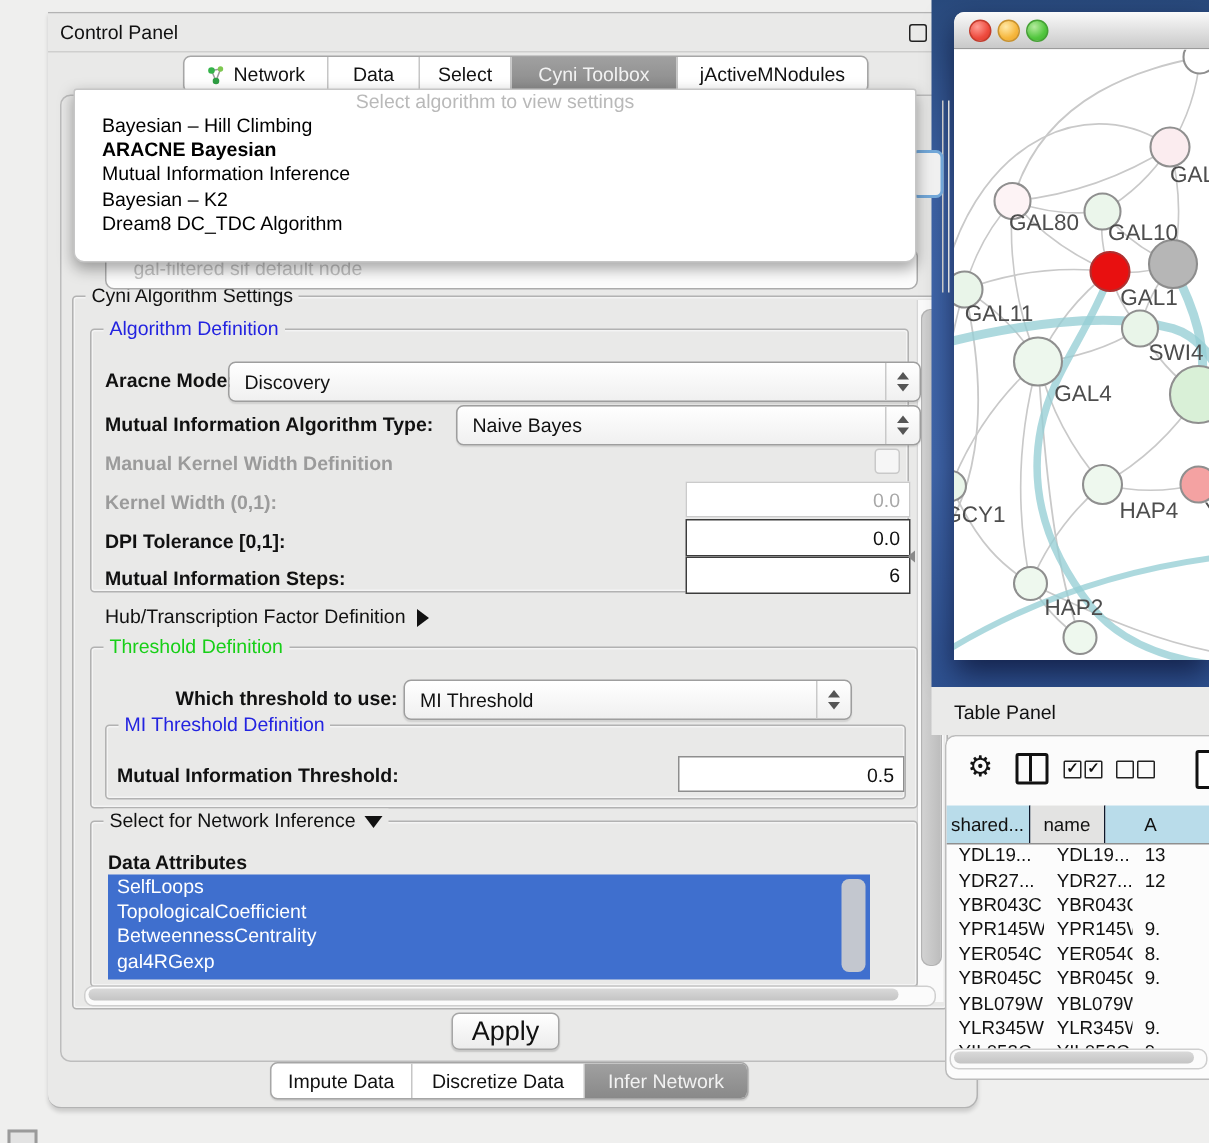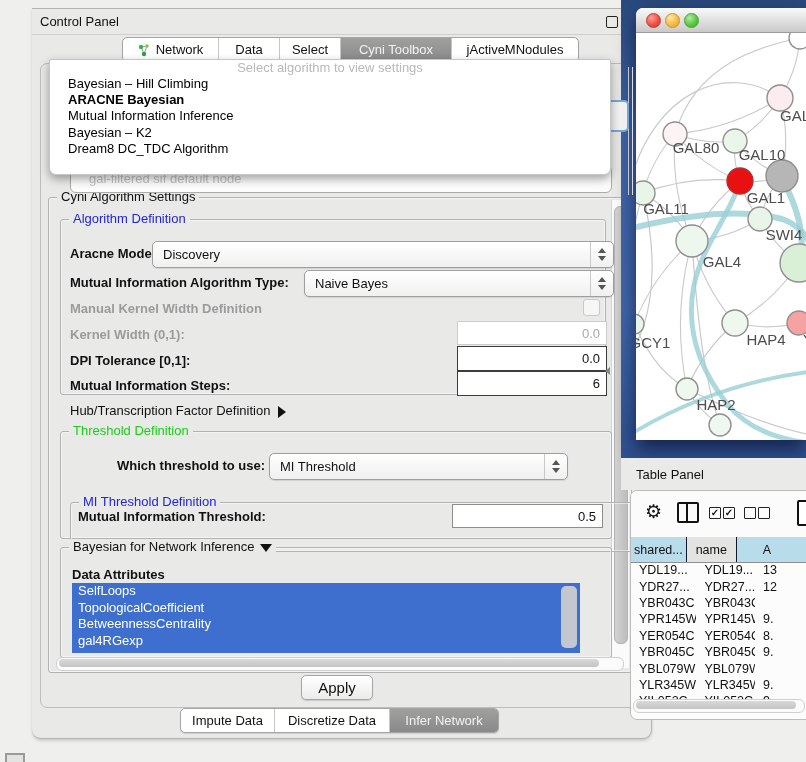--- a/index.html
+++ b/index.html
@@ -57,21 +57,21 @@
   
   .attrlist{position:absolute;background:#3f6fce;overflow:hidden;}
   .attrlist div{line-height:16.5px;color:#fff;padding-left:6px;}
   .vthumb-in{position:absolute;right:3px;top:3px;width:10px;height:62px;border-radius:5px;background:#c3c7cf;}
   
   .vscroll{position:absolute;background:#fafafa;border-left:1px solid #d5d5d5;}
   .vthumb{position:absolute;left:2px;width:12px;border-radius:6px;background:linear-gradient(90deg,#d2d2d2,#bdbdbd);border:1px solid #b3b3b3;}
   .hscroll{position:absolute;height:12px;border:1px solid #cfcfcf;border-radius:6px;background:#fbfbfb;}
   .hthumb{position:absolute;left:2px;top:1px;height:8px;border-radius:4px;background:linear-gradient(#d9d9d9,#c4c4c4);}
   .btn{position:absolute;border:1px solid #a6a6a6;border-radius:5px;background:linear-gradient(#ffffff,#ececec);
-      display:flex;align-items:center;justify-content:center;font-size:15px;box-shadow:0 1px 1px rgba(0,0,0,.15);}
+      display:flex;align-items:center;justify-content:center;font-size:18px;box-shadow:0 1px 1px rgba(0,0,0,.15);}
   
   .netbg{position:absolute;left:621px;top:0;width:185px;height:458px;
       background:linear-gradient(180deg,#294a7d 0%,#3e64a8 28%,#4067ac 68%,#2e5190 100%);}
   .netwin{position:absolute;left:636px;top:8px;width:170px;height:432px;border-radius:7px 0 0 0;
       box-shadow:0 9px 20px rgba(0,0,25,.6);background:#fff;}
   .net-titlebar{position:absolute;left:0;top:0;right:0;height:24px;border-radius:7px 0 0 0;
       background:linear-gradient(#fafafa,#c9c9c9);border-bottom:1px solid #9b9b9b;}
   .light{position:absolute;top:5px;width:13px;height:13px;border-radius:50%;}
   .net-canvas{position:absolute;left:0;top:25px;width:170px;height:407px;background:#fff;overflow:hidden;}
   
@@ -204,30 +204,30 @@
       <span class="gtitle green">Threshold Definition</span>
     </div>
     <span class="lbl b" style="left:85px;top:449px;">Which threshold to use:</span>
     <div class="combo" style="left:237px;top:444px;width:287px;">
       <span>MI Threshold</span>
       <span class="stepper">
           <i class="tup"></i>
           <i class="tdn"></i>
         </span>
     </div>
-    <div class="group" style="left:38px;top:493px;width:532px;height:48px;padding-left:40px;">
+    <div class="group" style="left:38px;top:474px;width:532px;height:48px;">
       <span class="gtitle blue">MI Threshold Definition</span>
     </div>
     <span class="lbl b" style="left:46px;top:500px;">Mutual Information Threshold:</span>
     <div class="inp" style="left:420px;top:495px;width:143px;height:22px;border:1px solid #8e8e8e;">
       <span>0.5</span>
     </div>
 
     <div class="group" style="left:28px;top:538px;width:550px;height:109px;">
-      <span class="gtitle"><span>Bayesian for Network Inference</span><span class="tri-down"></span></span>
+      <span class="gtitle"><span>Select for Network Inference</span><span class="tri-down"></span></span>
     </div>
     <span class="lbl b" style="left:40px;top:558px;">Data Attributes</span>
     <div class="attrlist" style="left:40px;top:574px;width:508px;height:70px;">
       <div>SelfLoops</div>
         <div>TopologicalCoefficient</div>
         <div>BetweennessCentrality</div>
         <div>gal4RGexp</div>
         <div class="vthumb-in"></div>
     </div>
     <div class="hscroll" style="left:24px;top:648px;width:566px;">

